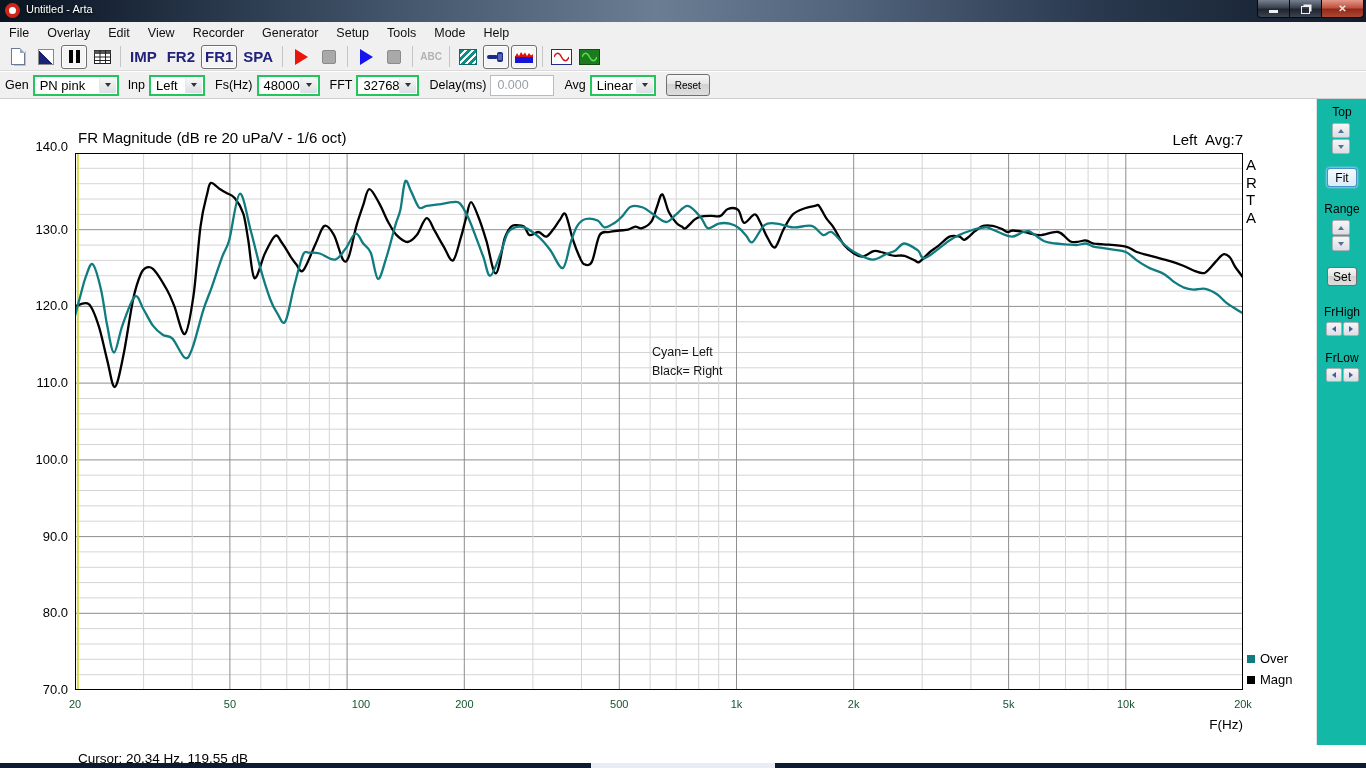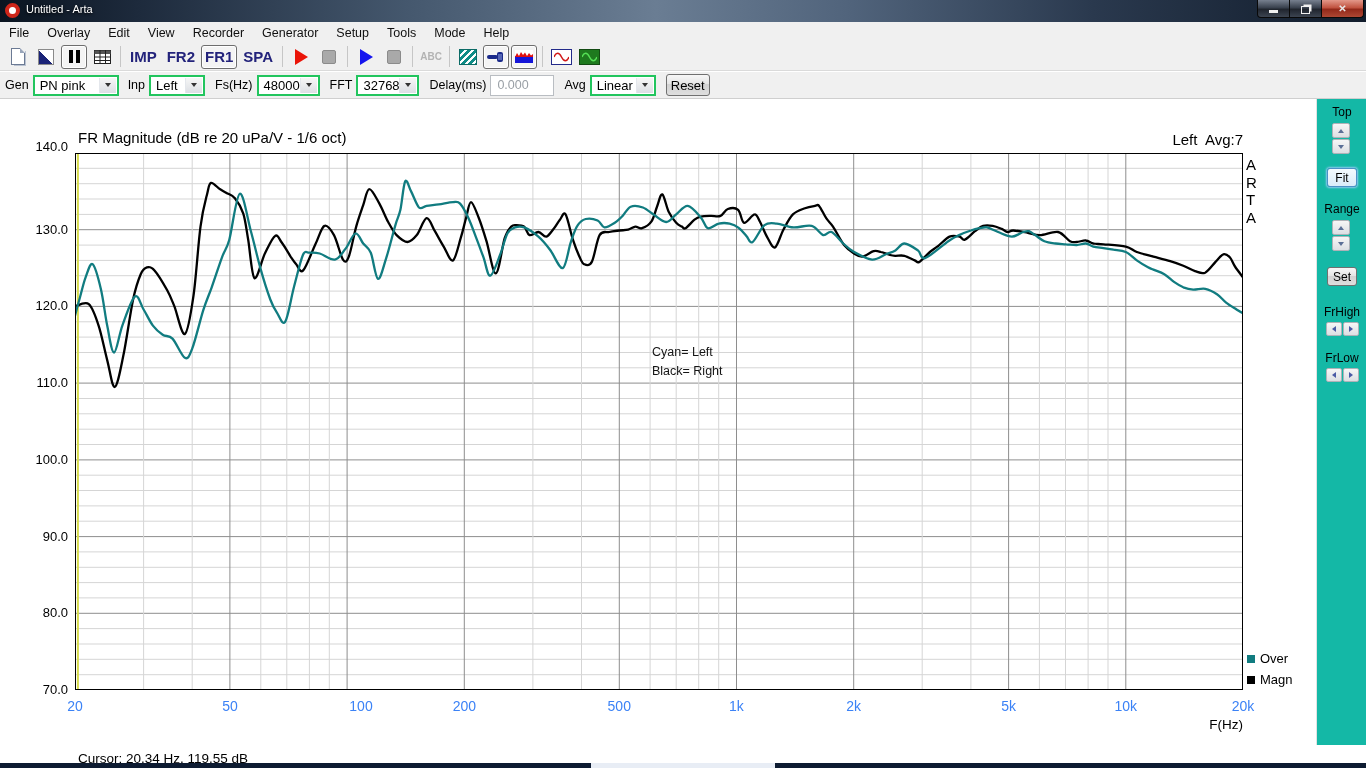--- a/index.html
+++ b/index.html
@@ -42,34 +42,34 @@
   .icon-sine{width:19px;height:14px;border:1px solid #232a8a;background:#fff;display:flex;align-items:center;justify-content:center;}
   .icon-sine.green{background:#1e7a1e;border-color:#124a12;}
   
   .genbar{position:absolute;left:0;top:72px;width:1366px;height:27px;background:#f0f0f0;border-bottom:1px solid #cfcfcf;
     display:flex;align-items:center;font-size:12.5px;color:#000;box-sizing:border-box;}
   .combo{height:21px;border:2px solid #22c55e;background:#fff;display:flex;align-items:center;box-sizing:border-box;position:relative;padding-left:5px;font-size:13px;}
   .combo .arrow{position:absolute;right:1px;top:1px;bottom:1px;width:16px;background:linear-gradient(#f6f6f6,#dcdfe4);border-left:1px solid #e4e7ec;display:flex;align-items:center;justify-content:center;}
   .combo .arrow:after{content:"";border-style:solid;border-width:4px 3.5px 0 3.5px;border-color:#333 transparent transparent transparent;}
   .txtfield{height:21px;border:1px solid #b9bdc2;background:#fff;color:#9aa0a6;box-sizing:border-box;padding:2px 0 0 6px;font-size:12.5px;}
   .btn{border:1px solid #707070;border-radius:3px;background:linear-gradient(#f7f7f7,#e5e5e5 45%,#d2d2d2 46%,#dedede);
-    font-size:13px;color:#000;display:flex;align-items:center;justify-content:center;box-sizing:border-box;}
+    font-size:10px;color:#000;display:flex;align-items:center;justify-content:center;box-sizing:border-box;}
   
   .clientbg{position:absolute;left:0;top:99px;width:1316px;height:646px;background:#fff;}
   .plot-title{position:absolute;left:78px;top:129px;font-size:15px;color:#000;}
   .plot-channel{position:absolute;left:900px;top:131px;width:343px;text-align:right;font-size:15px;color:#000;white-space:pre;}
   .arta-mark{position:absolute;left:1246px;top:156px;width:18px;font-size:15px;line-height:17.5px;color:#000;white-space:pre-line;text-align:left;}
   .annotation{position:absolute;left:652px;top:343px;font-size:12.5px;line-height:18.5px;color:#151515;white-space:pre-line;}
   .legend{position:absolute;left:1247px;top:648px;}
   .legend-row{display:flex;align-items:center;height:21px;gap:5px;font-size:13px;color:#000;}
   .legend-sw{width:8px;height:8px;}
   .cursor-readout{position:absolute;left:78px;top:751px;font-size:13.5px;color:#000;}
   .xaxis-unit{position:absolute;left:1143px;width:100px;text-align:right;top:717px;font-size:13.5px;color:#000;}
   .ytick{position:absolute;left:18px;width:50px;text-align:right;font-size:13px;color:#000;}
-  .xtick{position:absolute;top:698px;transform:translateX(-50%);font-size:14px;color:#3b82f6;}
+  .xtick{position:absolute;top:698px;transform:translateX(-50%);font-size:11px;color:#14532d;}
   #chart-svg{position:absolute;left:75px;top:153px;}
   
   .sidepanel{position:absolute;left:1316px;top:99px;width:70px;height:646px;background:#14b8a6;border-left:1px solid #e2e2e2;box-sizing:border-box;font-size:12px;color:#000;}
   .sp-label{position:absolute;width:50px;text-align:center;}
   .vspin{position:absolute;left:15px;width:18px;}
   .vspin .sbtn{width:18px;height:15px;border:1px solid #aeb2b8;border-radius:2px;background:linear-gradient(#f6f6f6,#dcdfe3);display:flex;align-items:center;justify-content:center;box-sizing:border-box;margin-bottom:1px;}
   .tri-up{border-style:solid;border-width:0 3.5px 4px 3.5px;border-color:transparent transparent #5a6f96 transparent;}
   .tri-dn{border-style:solid;border-width:4px 3.5px 0 3.5px;border-color:#5a6f96 transparent transparent transparent;}
   .tri-l{border-style:solid;border-width:3.5px 4px 3.5px 0;border-color:transparent #4a5aa5 transparent transparent;}
   .tri-r{border-style:solid;border-width:3.5px 0 3.5px 4px;border-color:transparent transparent transparent #4a5aa5;}

